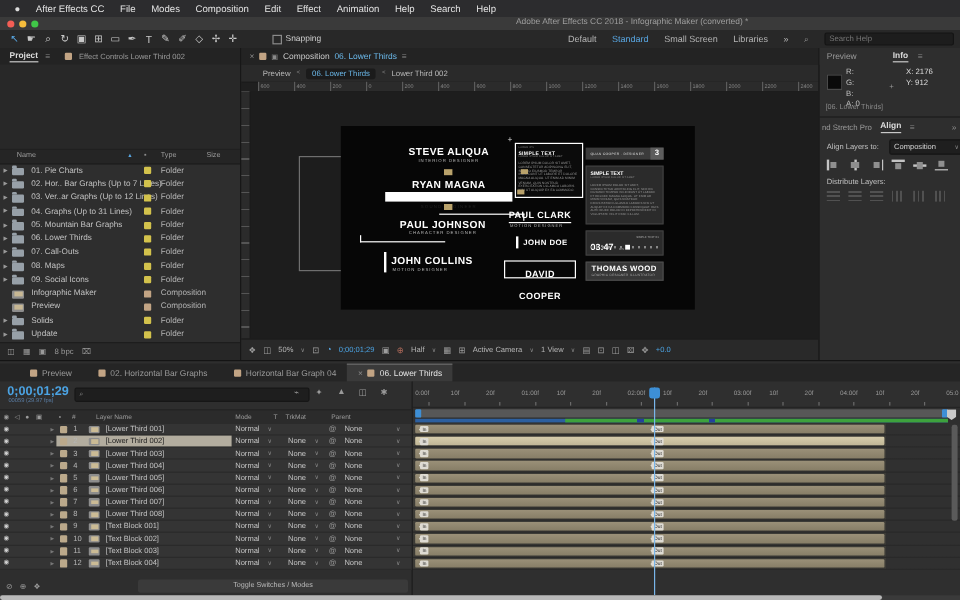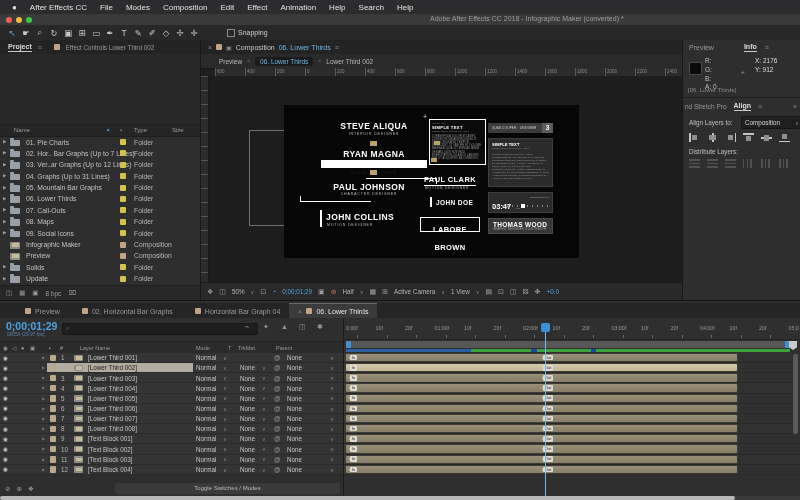--- a/index.html
+++ b/index.html
@@ -210,20 +210,34 @@
       <span class="tool">◇</span>
 
       <span class="tool">✢</span>
 
       <span class="tool">✛</span>
 
     <span id="snapwrap">
       <span class="chk"></span>
       <span>Snapping</span>
     </span>
+    <span id="ws">
+
+        <span class="wsitem">Default</span>
+
+        <span class="wsitem active">Standard</span>
+
+        <span class="wsitem">Small Screen</span>
+
+        <span class="wsitem">Libraries</span>
+
+      <span>»</span>
+      <span class="mag">⌕</span>
+      <input id="helpsearch" placeholder="Search Help" style="">
+    </span>
   </div>
 
   <div id="project">
     <div class="tabs">
       <span class="ptab active">Project</span>
       <span class="hamb">≡</span>
       <span class="chip tan" style="margin-left:6px;"></span>
       <span class="ptab" style="font-size:6.3px;">Effect Controls Lower Third 002</span>
     </div>
     <div id="proj-preview"></div>
@@ -438,21 +452,21 @@
           <div class="microtxt" style="font-size:2.2px;color:#888;">LOREM IPSUM DOLOR SIT AMET</div>
           <div class="microtxt" style="margin-top:2px;">LOREM IPSUM DOLOR SIT AMET, CONSECTETUR ADIPISCING ELIT, SED DO EIUSMOD TEMPOR INCIDIDUNT UT LABORE ET DOLORE MAGNA ALIQUA. UT ENIM AD MINIM VENIAM, QUIS NOSTRUD EXERCITATION ULLAMCO LABORIS NISI UT ALIQUIP EX EA COMMODO.</div>
         </div>
         <div class="tansq" style="left:150px;top:36px;width:6px;height:4px;"></div>
         <div class="tansq" style="left:147px;top:53px;width:6px;height:4px;"></div>
         <span class="lt-name" style="left:140px;top:70px;font-size:7.5px;border-bottom:1px solid #fff;padding-bottom:1px;">PAUL CLARK</span>
         <span class="lt-role" style="left:141px;top:81px;font-size:3.4px;">MOTION DESIGNER</span>
         <div class="abs" style="left:146px;top:92px;width:1.5px;height:10px;background:#fff;"></div>
         <span class="lt-name" style="left:152px;top:94px;font-size:6.5px;">JOHN DOE</span>
         <div class="abs" style="left:136px;top:112px;width:58px;height:13px;border:1px solid #fff;text-align:center;">
-          <span style="font-size:7.5px;font-weight:bold;color:#fff;line-height:13px;letter-spacing:.4px;">LABORE BROWN</span>
+          <span style="font-size:7.5px;font-weight:bold;color:#fff;line-height:13px;letter-spacing:.4px;">DAVID COOPER</span>
         </div>
 
         <div class="abs" style="left:204px;top:18px;width:65px;height:10px;background:#3b3b3b;">
           <span style="position:absolute;left:4px;top:3px;font-size:2.8px;color:#ddd;letter-spacing:.3px;">QUAN COOPER · DESIGNER</span>
           <span style="position:absolute;right:0;top:0;width:11px;height:10px;background:#5d5d5d;color:#fff;font-size:6.5px;font-weight:bold;text-align:center;line-height:10px;">3</span>
         </div>
         <div class="abs" style="left:204px;top:33px;width:65px;height:49px;background:#2b2b2b;border:1px solid #3f3f3f;padding:3px;box-sizing:border-box;">
           <div style="font-size:4.2px;font-weight:bold;color:#fff;">SIMPLE TEXT</div>
           <div class="microtxt" style="font-size:2.2px;color:#8a8a8a;">LOREM IPSUM DOLOR SIT AMET</div>
           <div class="microtxt" style="margin-top:3px;font-size:2.4px;">LOREM IPSUM DOLOR SIT AMET, CONSECTETUR ADIPISCING ELIT, SED DO EIUSMOD TEMPOR INCIDIDUNT UT LABORE ET DOLORE MAGNA ALIQUA. UT ENIM AD MINIM VENIAM, QUIS NOSTRUD EXERCITATION ULLAMCO LABORIS NISI UT ALIQUIP EX EA COMMODO CONSEQUAT. DUIS AUTE IRURE DOLOR IN REPREHENDERIT IN VOLUPTATE VELIT ESSE CILLUM.</div>

